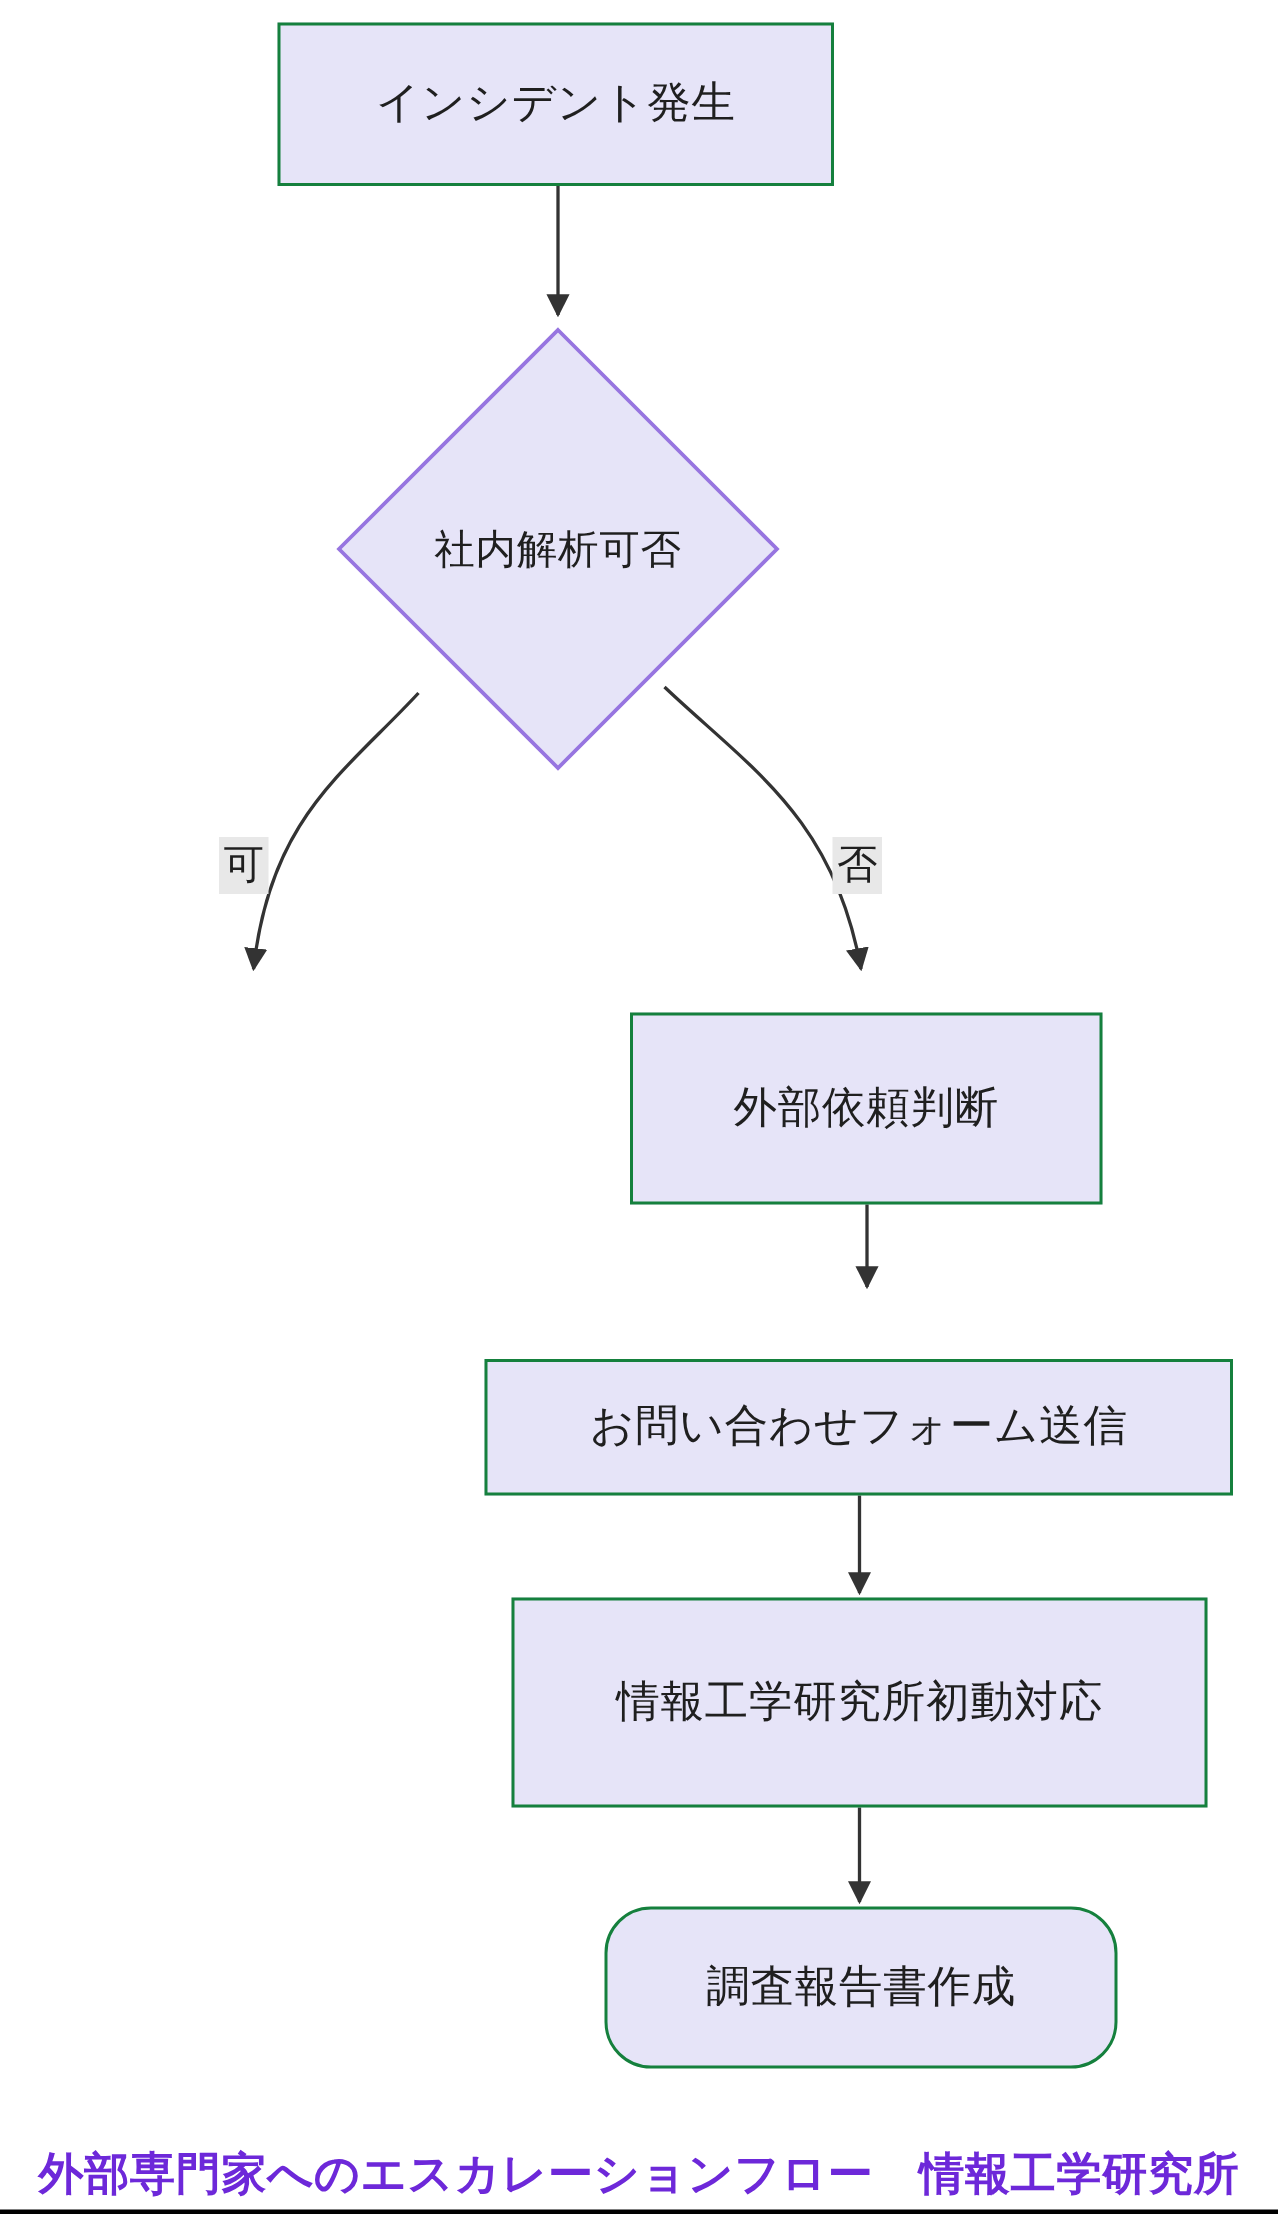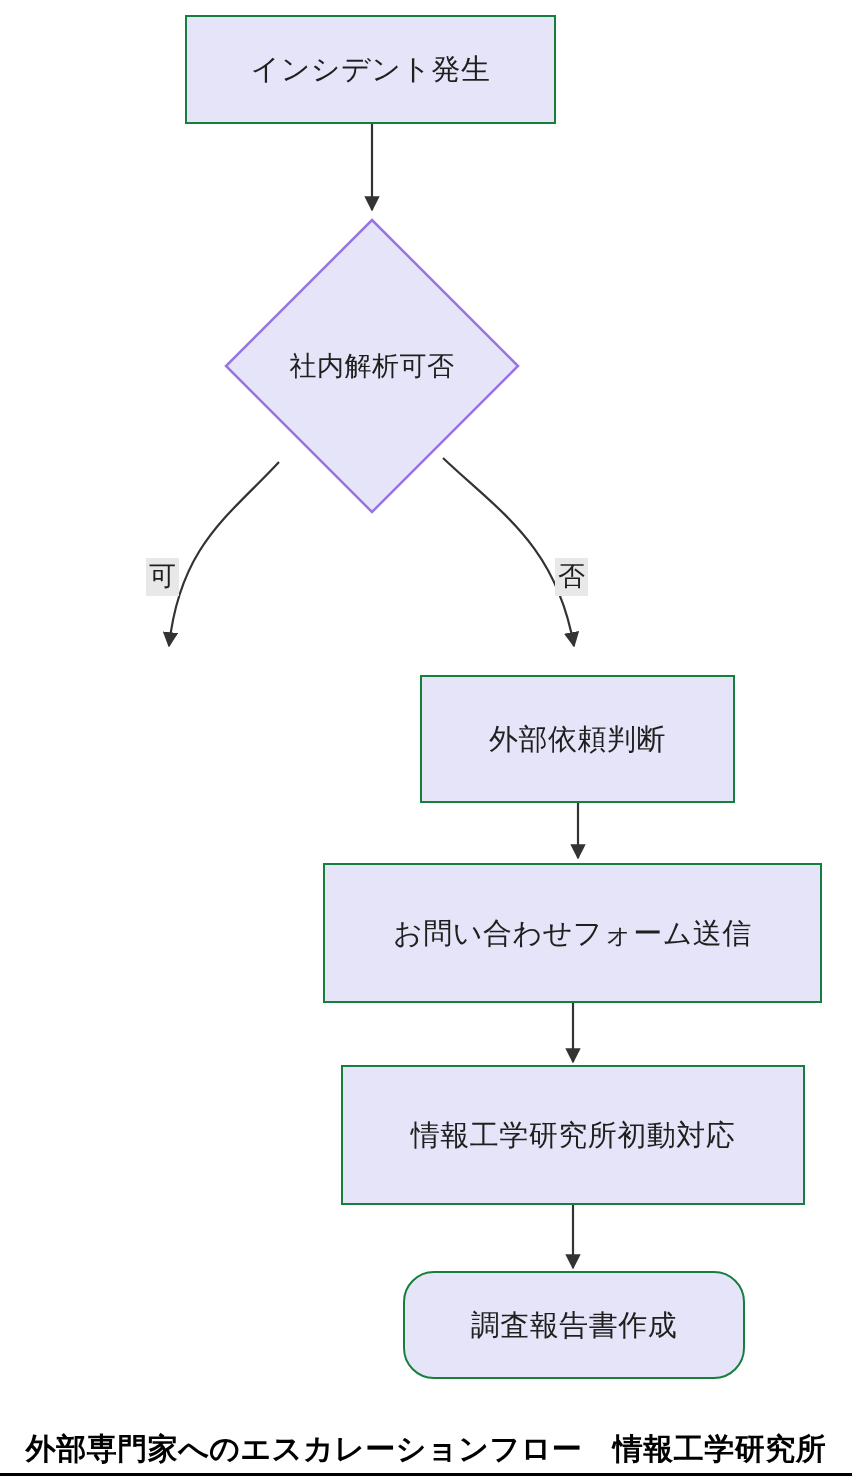--- a/index.html
+++ b/index.html
@@ -75,21 +75,21 @@
     z-index: 3;
   }
   #caption {
     position: absolute;
     left: 0;
     right: 0;
     bottom: 8px;
     text-align: center;
     font-size: 30px;
     font-weight: bold;
-    color: #000000;
+    color: #6d28d9;
     white-space: nowrap;
     letter-spacing: 0.5px;
   }
   #caption .rule {
     display: block;
     height: 3px;
     background: #000000;
     margin-top: 3px;
     width: 852px;
   }
@@ -132,21 +132,21 @@
 
   <div class="edge-label" style="left:146px; top:558px;">可</div>
 
   <div class="edge-label" style="left:555px; top:558px;">否</div>
 
 
   <div class="node" style="left:420px; top:635px; width:315px; height:128px;margin-top:40px;">
     <span>外部依頼判断</span>
   </div>
 
-  <div class="node" style="left:323px; top:863px; width:499px; height:140px;">
+  <div class="node" style="left:323px; top:906px; width:499px; height:91px;">
     <span>お問い合わせフォーム送信</span>
   </div>
 
   <div class="node" style="left:341px; top:1065px; width:464px; height:140px;">
     <span>情報工学研究所初動対応</span>
   </div>
 
   <div class="node" style="left:403px; top:1271px; width:342px; height:108px;border-radius:31px;">
     <span>調査報告書作成</span>
   </div>

